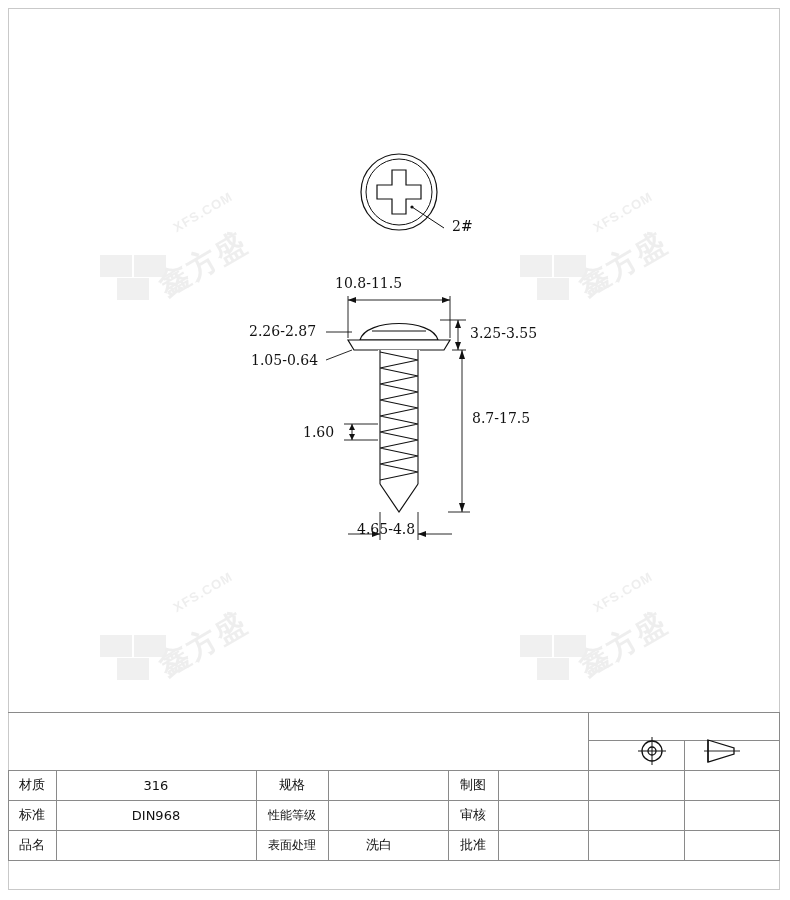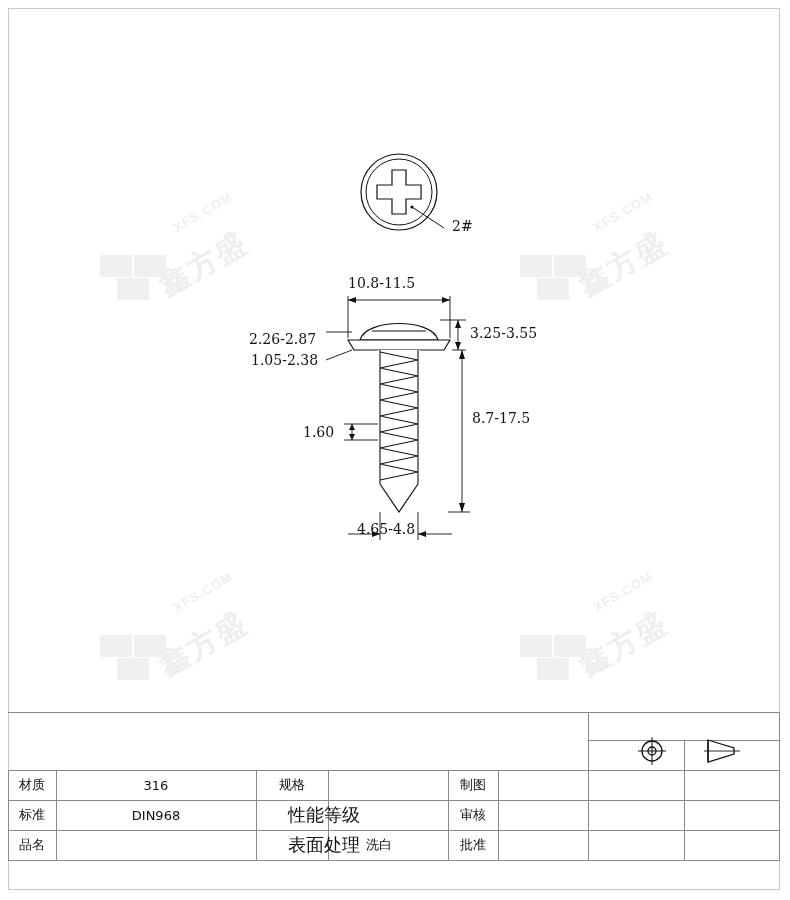--- a/index.html
+++ b/index.html
@@ -19,21 +19,21 @@
   .wm .cn{font-size:30px;letter-spacing:2px;transform:rotate(-30deg);transform-origin:left bottom;font-family:"DejaVu Sans",sans-serif;}
 
   
   .draw{position:absolute;left:0;top:0;width:790px;height:900px;}
   .dim{position:absolute;font-family:"DejaVu Serif",serif;font-size:14px;color:#111;white-space:nowrap;}
 
   
   .titleblock{position:absolute;left:8px;top:712px;width:772px;height:150px;}
   .tb-line{position:absolute;background:#8a8a8a;}
   .tb-cell{position:absolute;display:flex;align-items:center;justify-content:center;font-size:13px;color:#111;font-family:"DejaVu Sans",sans-serif;}
-  .tb-cell.small{font-size:18px;padding-left:32px;}
+  .tb-cell.small{font-size:12px;}
   .icon-box{position:absolute;display:flex;align-items:center;justify-content:center;}
 </style>
 </head>
 <body>
 
 <div id="sheet">
   <div class="frame"></div>
 
   <div class="wm" style="left:100px;top:255px;">
     <div class="blocks">
@@ -137,24 +137,24 @@
       <line x1="380" y1="512" x2="380" y2="540"></line>
       <line x1="418" y1="512" x2="418" y2="540"></line>
       <line x1="348" y1="534" x2="380" y2="534"></line>
       <line x1="418" y1="534" x2="452" y2="534"></line>
       <path d="M380,534 l-8,-3 l0,6 z" fill="#111" stroke="none"></path>
       <path d="M418,534 l8,-3 l0,6 z" fill="#111" stroke="none"></path>
     </g>
   </svg>
 
   <div class="dim" style="left:452px;top:218px;">2#</div>
-  <div class="dim" style="left:348px;top:275px;">10.8-11.5</div>
+  <div class="dim" style="left:335px;top:275px;">10.8-11.5</div>
   <div class="dim" style="left:470px;top:325px;">3.25-3.55</div>
-  <div class="dim" style="left:249px;top:323px;margin-top:8px;">2.26-2.87</div>
-  <div class="dim" style="left:251px;top:352px;">1.05-2.38</div>
+  <div class="dim" style="left:249px;top:323px;">2.26-2.87</div>
+  <div class="dim" style="left:251px;top:352px;">1.05-0.64</div>
   <div class="dim" style="left:472px;top:410px;">8.7-17.5</div>
   <div class="dim" style="left:303px;top:424px;">1.60</div>
   <div class="dim" style="left:357px;top:521px;">4.65-4.8</div>
 
   <div class="titleblock">
 
     <div class="tb-line" style="left:0;top:0;width:772px;height:1px;"></div>
     <div class="tb-line" style="left:0;top:58px;width:772px;height:1px;"></div>
     <div class="tb-line" style="left:0;top:88px;width:772px;height:1px;"></div>
     <div class="tb-line" style="left:0;top:118px;width:772px;height:1px;"></div>

